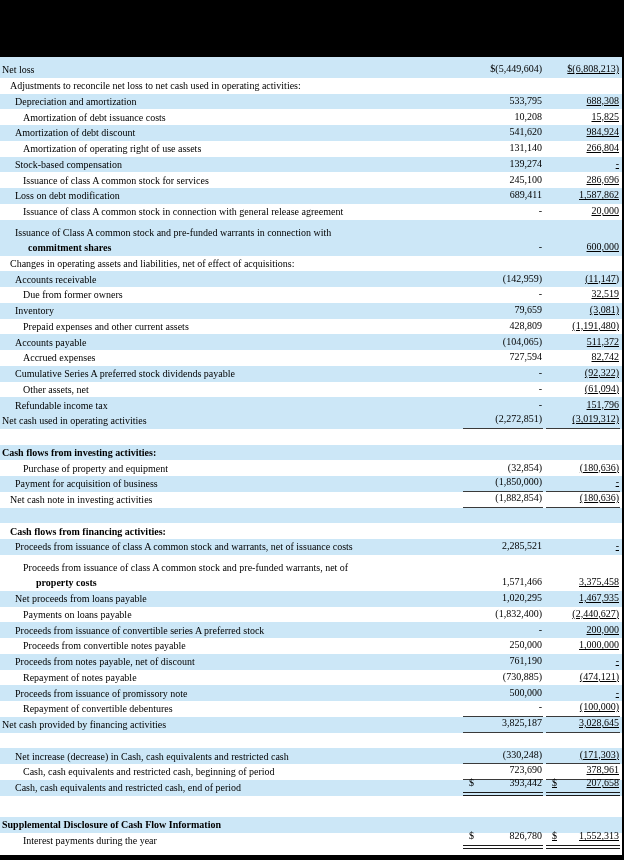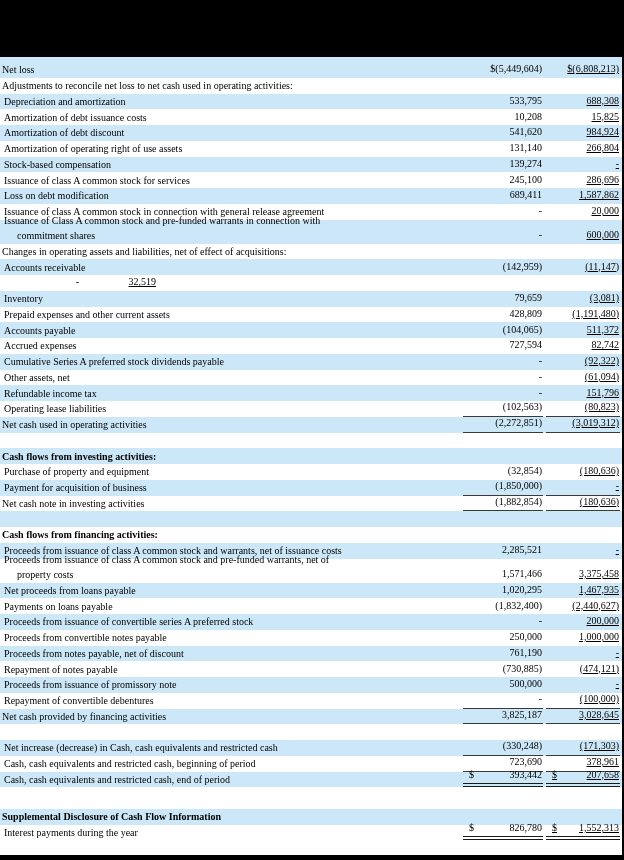--- a/index.html
+++ b/index.html
@@ -29,31 +29,31 @@
     background:#000;
   }
   .table {
     position:absolute; top:62px; left:0; width:622px;
   }
   .row {
     display:flex; align-items:flex-end;
     height:15.75px; line-height:15.5px;
     box-sizing:border-box;
   }
-  .row.dbl  { height:24px; }
+  .row.dbl  { height:36px; }
   .row.tall { height:21.6px; }
   .bg-blue  { background:var(--stripe,#cce7f7); }
-  .bg-white { background:#ffffff; }
+  .bg-white { background:#ffffff;margin-left:8px; }
   .lab {
     flex:1 1 auto; overflow:hidden; white-space:nowrap;
     box-sizing:border-box;
   }
   .lab.ind0 { padding-left:2px; }
-  .lab.ind1 { padding-left:4px; }
-  .lab .cont { margin-left:13px; }
+  .lab.ind1 { padding-left:15px; }
+  .lab .cont { margin-left:13px;font-weight:bold; }
   .lab.bold { font-weight:bold; }
   .num {
     flex:0 0 auto; display:flex; align-items:flex-end;
     justify-content:flex-end; box-sizing:border-box;
     padding:0 1px 1px 1px; line-height:14.5px;
   }
   .num.c1 { width:80px;align-items:center; }
   .num.c2 { width:74px; margin-left:3px; margin-right:2px;text-decoration:underline; }
   .num .ds { margin-right:auto; padding-left:5px; }
   .num.u-s { border-bottom:1.5px solid #3a3a3a; }
@@ -169,20 +169,21 @@
       <div class="row bg-blue">
         <div class="lab ind1"><span>Accounts receivable</span></div>
         <div class="num c1">
           <span class="val">(142,959)</span>
         </div>
         <div class="num c2">
           <span class="val">(11,147)</span>
         </div>
       </div>
       <div class="row bg-white">
+        <div class="lab ind1"><span>Due from former owners</span></div>
         <div class="num c1">
           <span class="val">-</span>
         </div>
         <div class="num c2">
           <span class="val">32,519</span>
         </div>
       </div>
       <div class="row bg-blue">
         <div class="lab ind1"><span>Inventory</span></div>
         <div class="num c1">
@@ -237,29 +238,20 @@
           <span class="val">(61,094)</span>
         </div>
       </div>
       <div class="row bg-blue">
         <div class="lab ind1"><span>Refundable income tax</span></div>
         <div class="num c1">
           <span class="val">-</span>
         </div>
         <div class="num c2">
           <span class="val">151,796</span>
-        </div>
-      </div>
-      <div class="row bg-white">
-        <div class="lab ind1"><span>Operating lease liabilities</span></div>
-        <div class="num c1 u-s">
-          <span class="val">(102,563)</span>
-        </div>
-        <div class="num c2 u-s">
-          <span class="val">(80,823)</span>
         </div>
       </div>
       <div class="row bg-blue">
         <div class="lab ind0"><span>Net cash used in operating activities</span></div>
         <div class="num c1 u-s">
           <span class="val">(2,272,851)</span>
         </div>
         <div class="num c2 u-s">
           <span class="val">(3,019,312)</span>
         </div>

